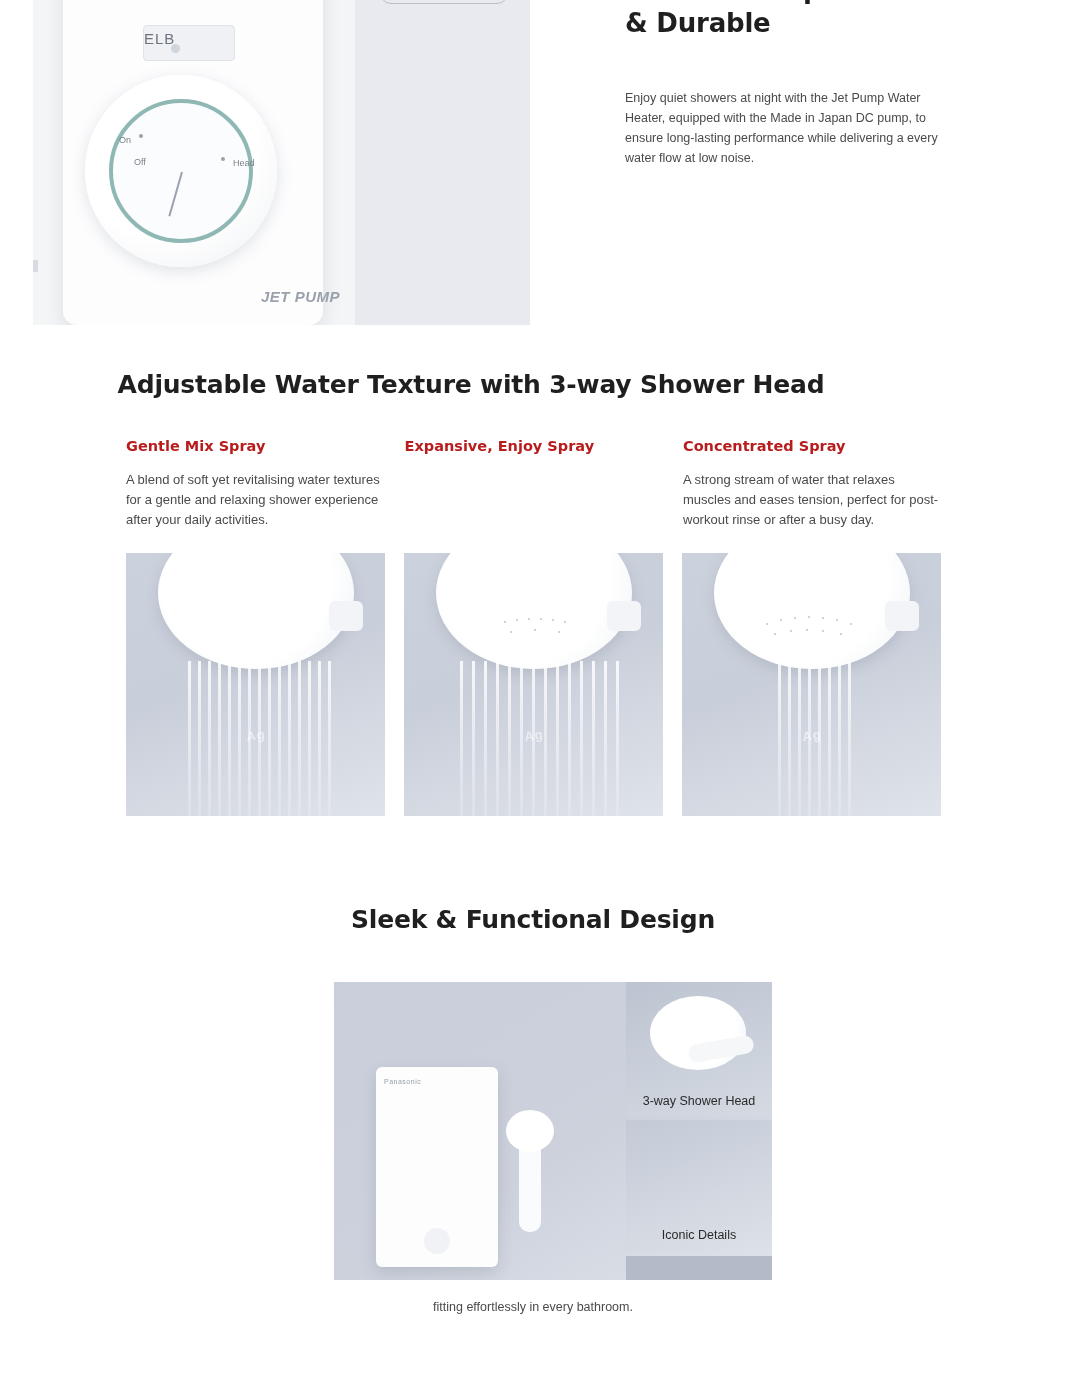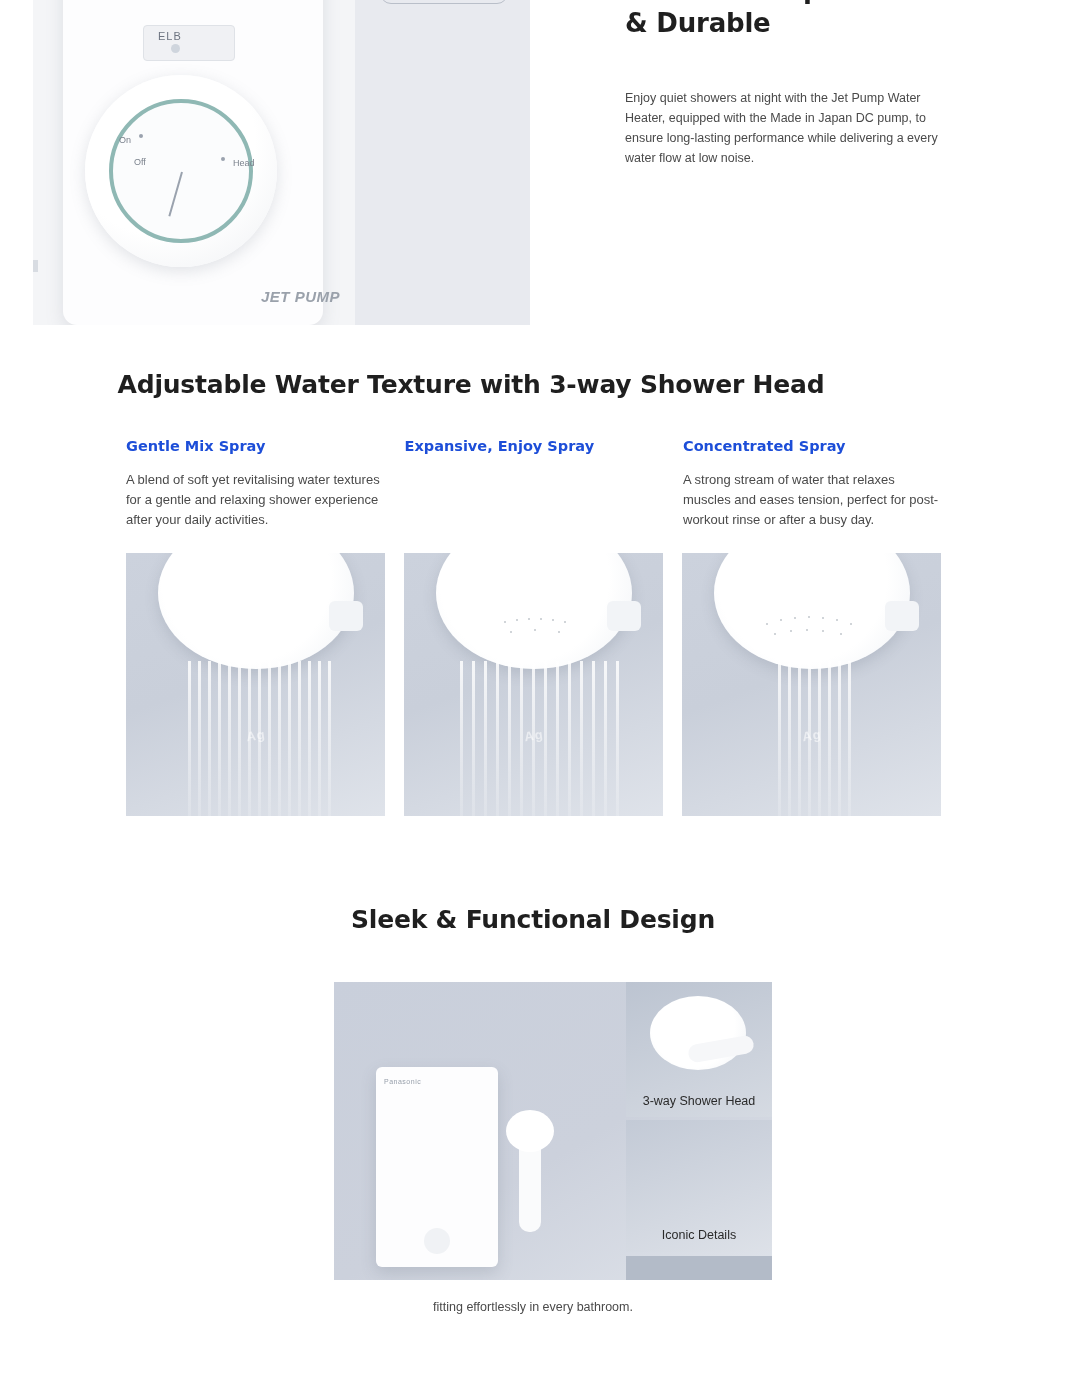--- a/index.html
+++ b/index.html
@@ -72,23 +72,23 @@
     left: 110px;
     top: 105px;
     width: 92px;
     height: 36px;
     background: #f0f1f4;
     border: 1px solid #dfe2e7;
     border-radius: 4px;
   }
   .noise-img .elb-label {
     position: absolute;
-    left: 125px;
+    left: 111px;
     top: 110px;
-    font-size: 11px;
+    font-size: 15px;
     color: #6d7480;
     letter-spacing: 1px;
   }
   .noise-img .elb-led {
     position: absolute;
     left: 138px;
     top: 124px;
     width: 9px;
     height: 9px;
     border-radius: 50%;
@@ -200,21 +200,21 @@
     width: 815px;
     display: flex;
     justify-content: space-between;
   }
   .col { width: 258px; }
   .col h3 {
     margin: 0 0 16px 0;
     font-family: "DejaVu Sans", sans-serif;
     font-size: 14.5px;
     font-weight: bold;
-    color: #1d4ed8;
+    color: #b91c1c;
   }
   .col p {
     margin: 0;
     font-size: 13px;
     line-height: 20px;
     color: #4a4a4a;
   }
   .shots {
     position: absolute;
     left: 126px;

